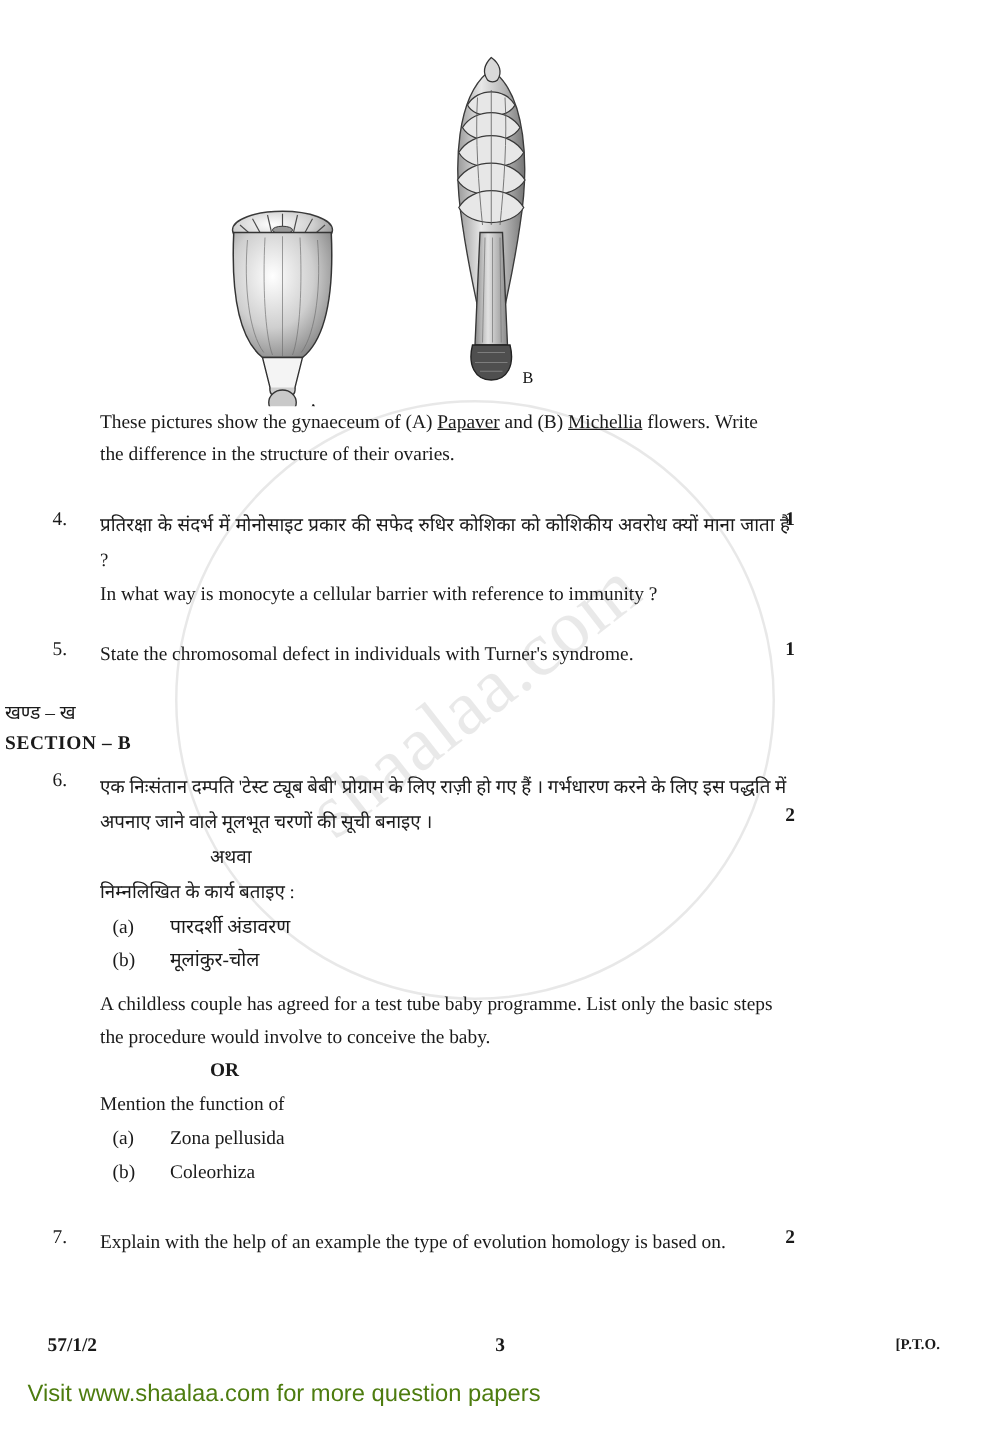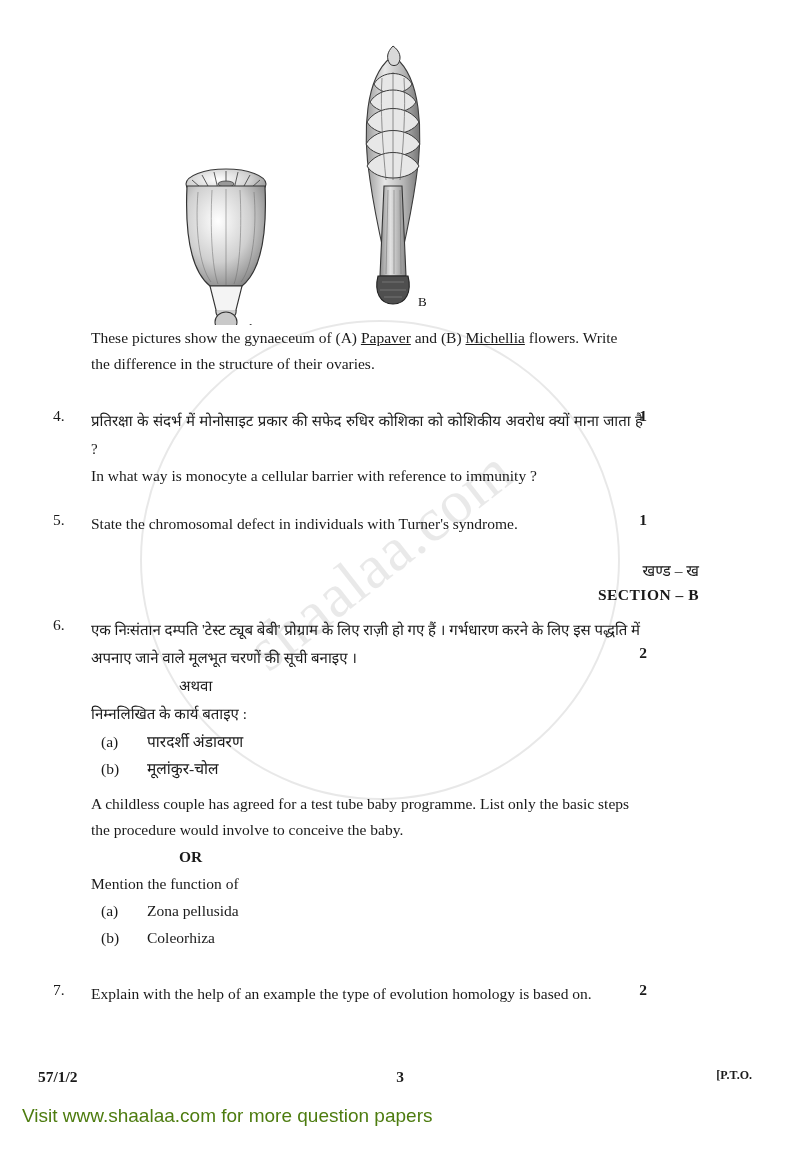--- a/index.html
+++ b/index.html
@@ -60,21 +60,21 @@
     position: absolute;
     left: 150px;
     top: 40px;
     width: 380px;
     height: 285px;
   }
 
   
   .content {
     position: absolute;
-    left: 15px;
+    left: 4px;
     top: 325px;
     width: 684px;
     z-index: 10;
   }
   .row {
     position: relative;
     padding: 0 56px 0 76px;
     margin-bottom: 2px;
   }
   .qnum {
@@ -102,21 +102,21 @@
   .eng {
     font-size: 15.5px;
     line-height: 26px;
   }
   .gap-sm { height: 9px; }
   .gap-md { height: 20px; }
   .gap-lg { height: 28px; }
   .underline { text-decoration: underline; }
 
   .section-head {
-    text-align: right;
+    text-align: left;
     font-size: 15.5px;
     line-height: 24px;
   }
   .section-head .sb {
     font-weight: bold;
     letter-spacing: 0.5px;
   }
 
   .sublist {
     padding-left: 10px;

